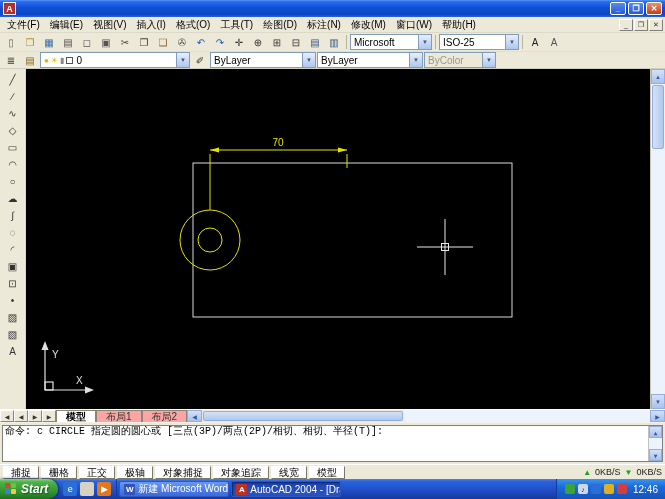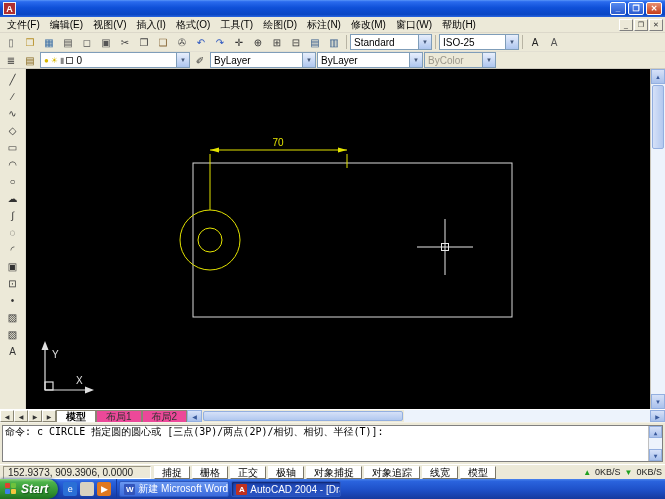--- a/index.html
+++ b/index.html
@@ -70,31 +70,31 @@
   .hs-btn { width:15px; height:100%; background:linear-gradient(#d6e1f8,#a9c1ec); border:1px solid #93afe0;
     color:#3a5a9c; font-size:6px; display:flex; align-items:center; justify-content:center; }
   .hthumb { width:200px; margin:1px; background:linear-gradient(#d6e1f8,#b2c8ef); border:1px solid #93afe0; border-radius:2px; }
   .hfill { flex:1; background:#edf3fc; }
 
   
   .tabsrow { height:13px; display:flex; align-items:stretch; background:#ece9d8; border-top:1px solid #fff; }
   .tabnavs { display:flex; }
   .tabnav { width:14px; font-size:6px; display:flex; align-items:center; justify-content:center; color:#333;
     background:#ece9d8; border:1px solid; border-color:#fff #8a8674 #8a8674 #fff; }
-  .tab { padding:0 9px; font-size:10px; display:flex; align-items:center; background:#ec4899;
+  .tab { padding:0 9px; font-size:10px; display:flex; align-items:center; background:#fca5a5;
     border:1px solid #8a8674; border-bottom:none; color:#333; white-space:nowrap; }
   .tab.active { background:#fff; font-weight:bold; color:#000; }
   .hscroll { flex:1; display:flex; align-items:stretch; }
 
   
   .cmd { height:42px; background:#ece9d8; padding:2px; border-top:1px solid #f4f2e8; }
   .cmdbox { height:100%; background:#fff; border:1px solid #808080; position:relative;
     font-family:"DejaVu Sans Mono",monospace; font-size:10px; color:#000; }
   .cmdlines { position:absolute; inset:0 15px 0 0; padding:0 2px; overflow:hidden; }
-  .cmdline { height:12px; line-height:12px; white-space:nowrap; }
+  .cmdline { height:12px; line-height:12px; white-space:nowrap;font-family:Liberation Mono, monospace; }
   .cmdline.input { border-top:1px solid #b8b8b8; }
   .cmdscroll { position:absolute; top:0; right:0; bottom:0; width:14px; background:#edf3fc;
     border-left:1px solid #c0c0c0; display:flex; flex-direction:column; }
   .cmdscroll .sbtn { height:12px; }
 
   
   .statusbar { height:15px; display:flex; align-items:center; gap:3px; background:#ece9d8;
     padding:0 3px; font-size:10px; border-top:1px solid #fff; }
   .coords { width:148px; height:13px; line-height:12px; padding-left:4px; color:#222;
     border:1px solid; border-color:#9a9684 #fff #fff #9a9684; white-space:nowrap; overflow:hidden; }
@@ -176,21 +176,21 @@
         <div class="tbtn" style="color: rgb(42, 85, 192);">↷</div>
         <div class="tbtn" style="color: rgb(51, 51, 51);">✛</div>
         <div class="tbtn" style="color: rgb(51, 51, 51);">⊕</div>
         <div class="tbtn" style="color: rgb(51, 51, 51);">⊞</div>
         <div class="tbtn" style="color: rgb(51, 51, 51);">⊟</div>
         <div class="tbtn" style="color: rgb(51, 90, 138);">▤</div>
         <div class="tbtn" style="color: rgb(51, 90, 138);">▥</div>
       </div>
     <span class="sep"></span>
     <div class="combo w-style">
-      <span class="val">Standard</span>
+      <span class="val">Microsoft</span>
       <span class="carrow">▼</span>
     </div>
     <span class="sep"></span>
     <div class="combo w-dim">
       <span class="val">ISO-25</span>
       <span class="carrow">▼</span>
     </div>
     <span class="sep"></span>
     <div class="iconrow">
         <div class="tbtn" style="color: rgb(34, 34, 34);">A</div>
@@ -309,21 +309,20 @@
       </div>
       <div class="cmdscroll">
         <span class="sbtn">▲</span>
         <span class="vfill"></span>
         <span class="sbtn">▼</span>
       </div>
     </div>
   </div>
 
   <div class="statusbar">
-    <span class="coords">152.9373, 909.3906, 0.0000</span>
     <div class="toggles">
         <div class="toggle">捕捉</div>
         <div class="toggle">栅格</div>
         <div class="toggle">正交</div>
         <div class="toggle">极轴</div>
         <div class="toggle">对象捕捉</div>
         <div class="toggle">对象追踪</div>
         <div class="toggle">线宽</div>
         <div class="toggle">模型</div>
       </div>
@@ -353,15 +352,25 @@
     <div class="tasks">
       <div class="task">
         <span class="ticon" style="background: rgb(51, 85, 187);">W</span>
         <span>新建 Microsoft Word ...</span>
       </div>
       <div class="task active">
         <span class="ticon" style="background: rgb(192, 48, 32);">A</span>
         <span>AutoCAD 2004 - [Dra...</span>
       </div>
     </div>
+    <div class="tray">
+      <span style="display:flex;gap:3px">
+          <div class="trayicon" style="background: rgb(58, 163, 58);"></div>
+          <div class="trayicon" style="color: rgb(34, 51, 85); background: rgb(207, 216, 234);">♪</div>
+          <div class="trayicon" style="background: rgb(42, 111, 214);"></div>
+          <div class="trayicon" style="background: rgb(224, 176, 32);"></div>
+          <div class="trayicon" style="background: rgb(208, 64, 64);"></div>
+        </span>
+      <span class="clock">12:46</span>
+    </div>
   </div>
 
 </div>
 
 </body></html>

